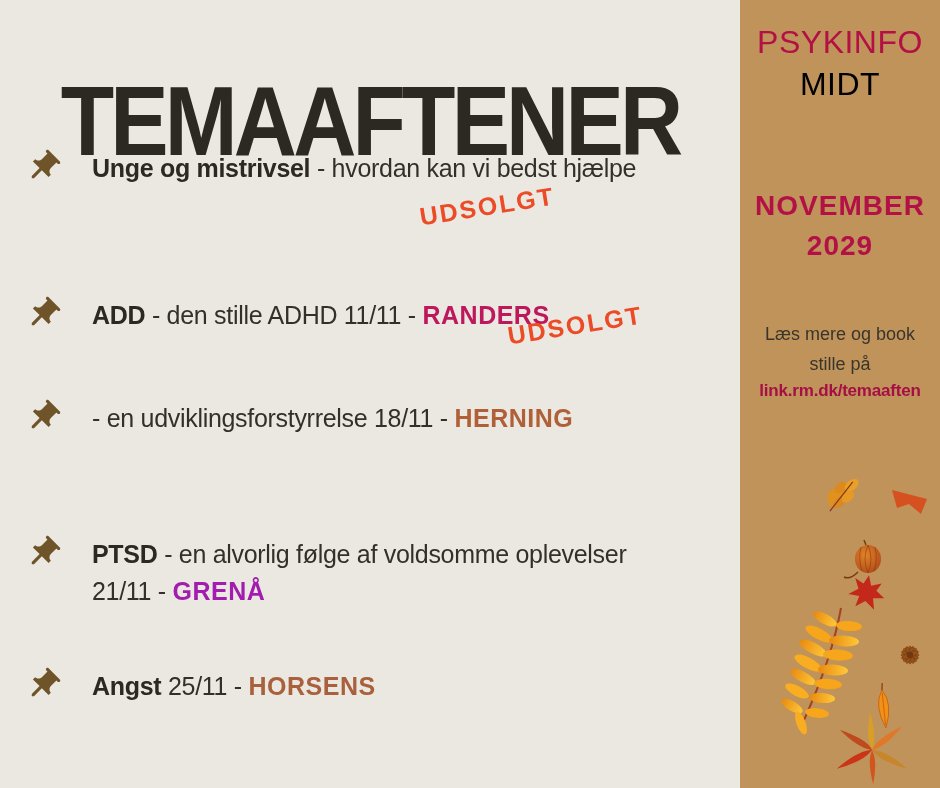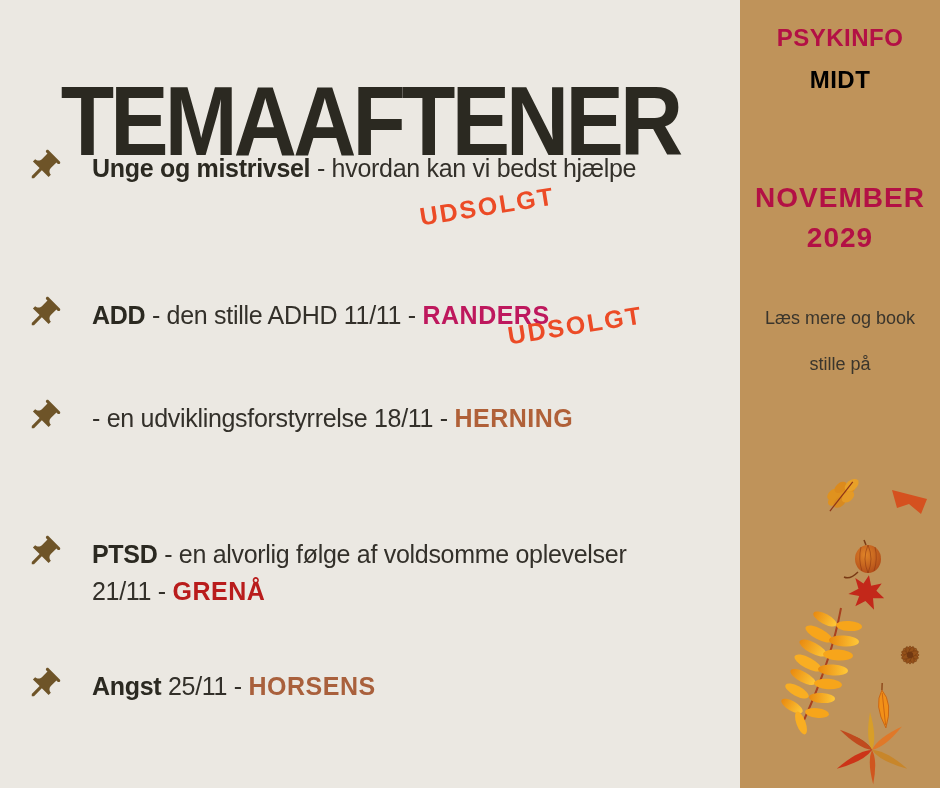--- a/index.html
+++ b/index.html
@@ -15,23 +15,23 @@
   .etext{margin-left:68px;width:640px;color:#33302A;}
   .eline{font-size:25px;line-height:37px;letter-spacing:-0.3px;white-space:nowrap;}
   .b{font-weight:700;color:#2B2921;}
   .p{font-weight:400;}
   .loc{font-weight:700;letter-spacing:0.5px;}
   .soldout{position:absolute;font-weight:700;font-size:25px;letter-spacing:2px;
            transform:rotate(-9deg);white-space:nowrap;}
   
   .sidebar{position:absolute;left:740px;top:0;width:200px;height:788px;background:#BF935A;}
   .sb-text{position:absolute;left:0;width:200px;text-align:center;white-space:nowrap;}
-  .brand{font-size:24px;font-weight:700;letter-spacing:0.5px;}
+  .brand{font-size:32px;font-weight:400;letter-spacing:0.5px;}
   .presents{font-size:19px;font-weight:600;letter-spacing:1.5px;color:#201C15;}
-  .month{font-size:28px;font-weight:800;letter-spacing:1px;}
+  .month{font-size:28px;font-weight:800;letter-spacing:1px;margin-top:8px;}
   .cta{font-size:18px;font-weight:500;color:#3A352C;}
   .linktext{font-size:17px;font-weight:600;letter-spacing:-0.2px;}
   .leaves{position:absolute;left:0;bottom:0;width:200px;height:330px;}
 </style>
 </head>
 <body>
 
 <div class="poster">
 
   <div class="left-panel">
@@ -82,21 +82,21 @@
     <div class="event" style="top:536px">
       <span class="pin">
         <svg viewBox="0 0 24 24" width="38" height="38" style="fill: rgb(110, 84, 40);">
           <g transform="rotate(45 12 12)">
               <path d="M16 9V4h1c.55 0 1-.45 1-1s-.45-1-1-1H7c-.55 0-1 .45-1 1s.45 1 1 1h1v5c0 1.66-1.34 3-3 3v2h5.97v7l1 1 1-1v-7H19v-2c-1.66 0-3-1.34-3-3z"></path>
             </g>
         </svg>
       </span>
       <div class="etext">
         <div class="eline"><span class="b">PTSD</span><span class="p"> - en alvorlig følge af voldsomme oplevelser</span></div>
-        <div class="eline"><span class="p">21/11 - </span><span class="loc" style="color: #b91c1c;">GRENÅ</span></div>
+        <div class="eline"><span class="p">21/11 - </span><span class="loc" style="color: #a21caf;">GRENÅ</span></div>
       </div>
     </div>
 
     <div class="event" style="top:668px">
       <span class="pin">
         <svg viewBox="0 0 24 24" width="38" height="38" style="fill: rgb(110, 84, 40);">
           <g transform="rotate(45 12 12)">
               <path d="M16 9V4h1c.55 0 1-.45 1-1s-.45-1-1-1H7c-.55 0-1 .45-1 1s.45 1 1 1h1v5c0 1.66-1.34 3-3 3v2h5.97v7l1 1 1-1v-7H19v-2c-1.66 0-3-1.34-3-3z"></path>
             </g>
         </svg>
@@ -105,22 +105,23 @@
         <div class="eline"><span class="b">Angst</span><span class="p"> 25/11 - </span><span class="loc" style="color: rgb(169, 96, 60);">HORSENS</span></div>
       </div>
     </div>
   </div>
 
   <aside class="sidebar">
     <div class="sb-text brand" style="top: 24px; color: rgb(179, 16, 69);">PSYKINFO</div>
     <div class="sb-text brand" style="top: 66px; color: #000000;">MIDT</div>
     <div class="sb-text month" style="top: 182px; color: rgb(179, 16, 69);">NOVEMBER</div>
     <div class="sb-text month" style="top: 222px; color: rgb(179, 16, 69);">2029</div>
-    <div class="sb-text cta" style="top:308px">Læs mere og book</div>
+    <div class="sb-text cta" style="top:324px">Læs mere og book</div>
     <div class="sb-text cta" style="top:354px">stille på</div>
+    <div class="sb-text linktext" style="top: 381px; color: rgb(166, 15, 70);">link.rm.dk/temaaften</div>
 
     <svg class="leaves" viewBox="0 0 200 330">
       <defs>
         <linearGradient id="gRowan" x1="0" y1="0" x2="1" y2="0">
           <stop offset="0" stop-color="#E8890F"></stop>
             <stop offset="1" stop-color="#FFC838"></stop>
         </linearGradient>
         <radialGradient id="gPhys" cx="0.4" cy="0.35" r="0.9">
           <stop offset="0" stop-color="#E08428"></stop>
             <stop offset="1" stop-color="#A43C14"></stop>

